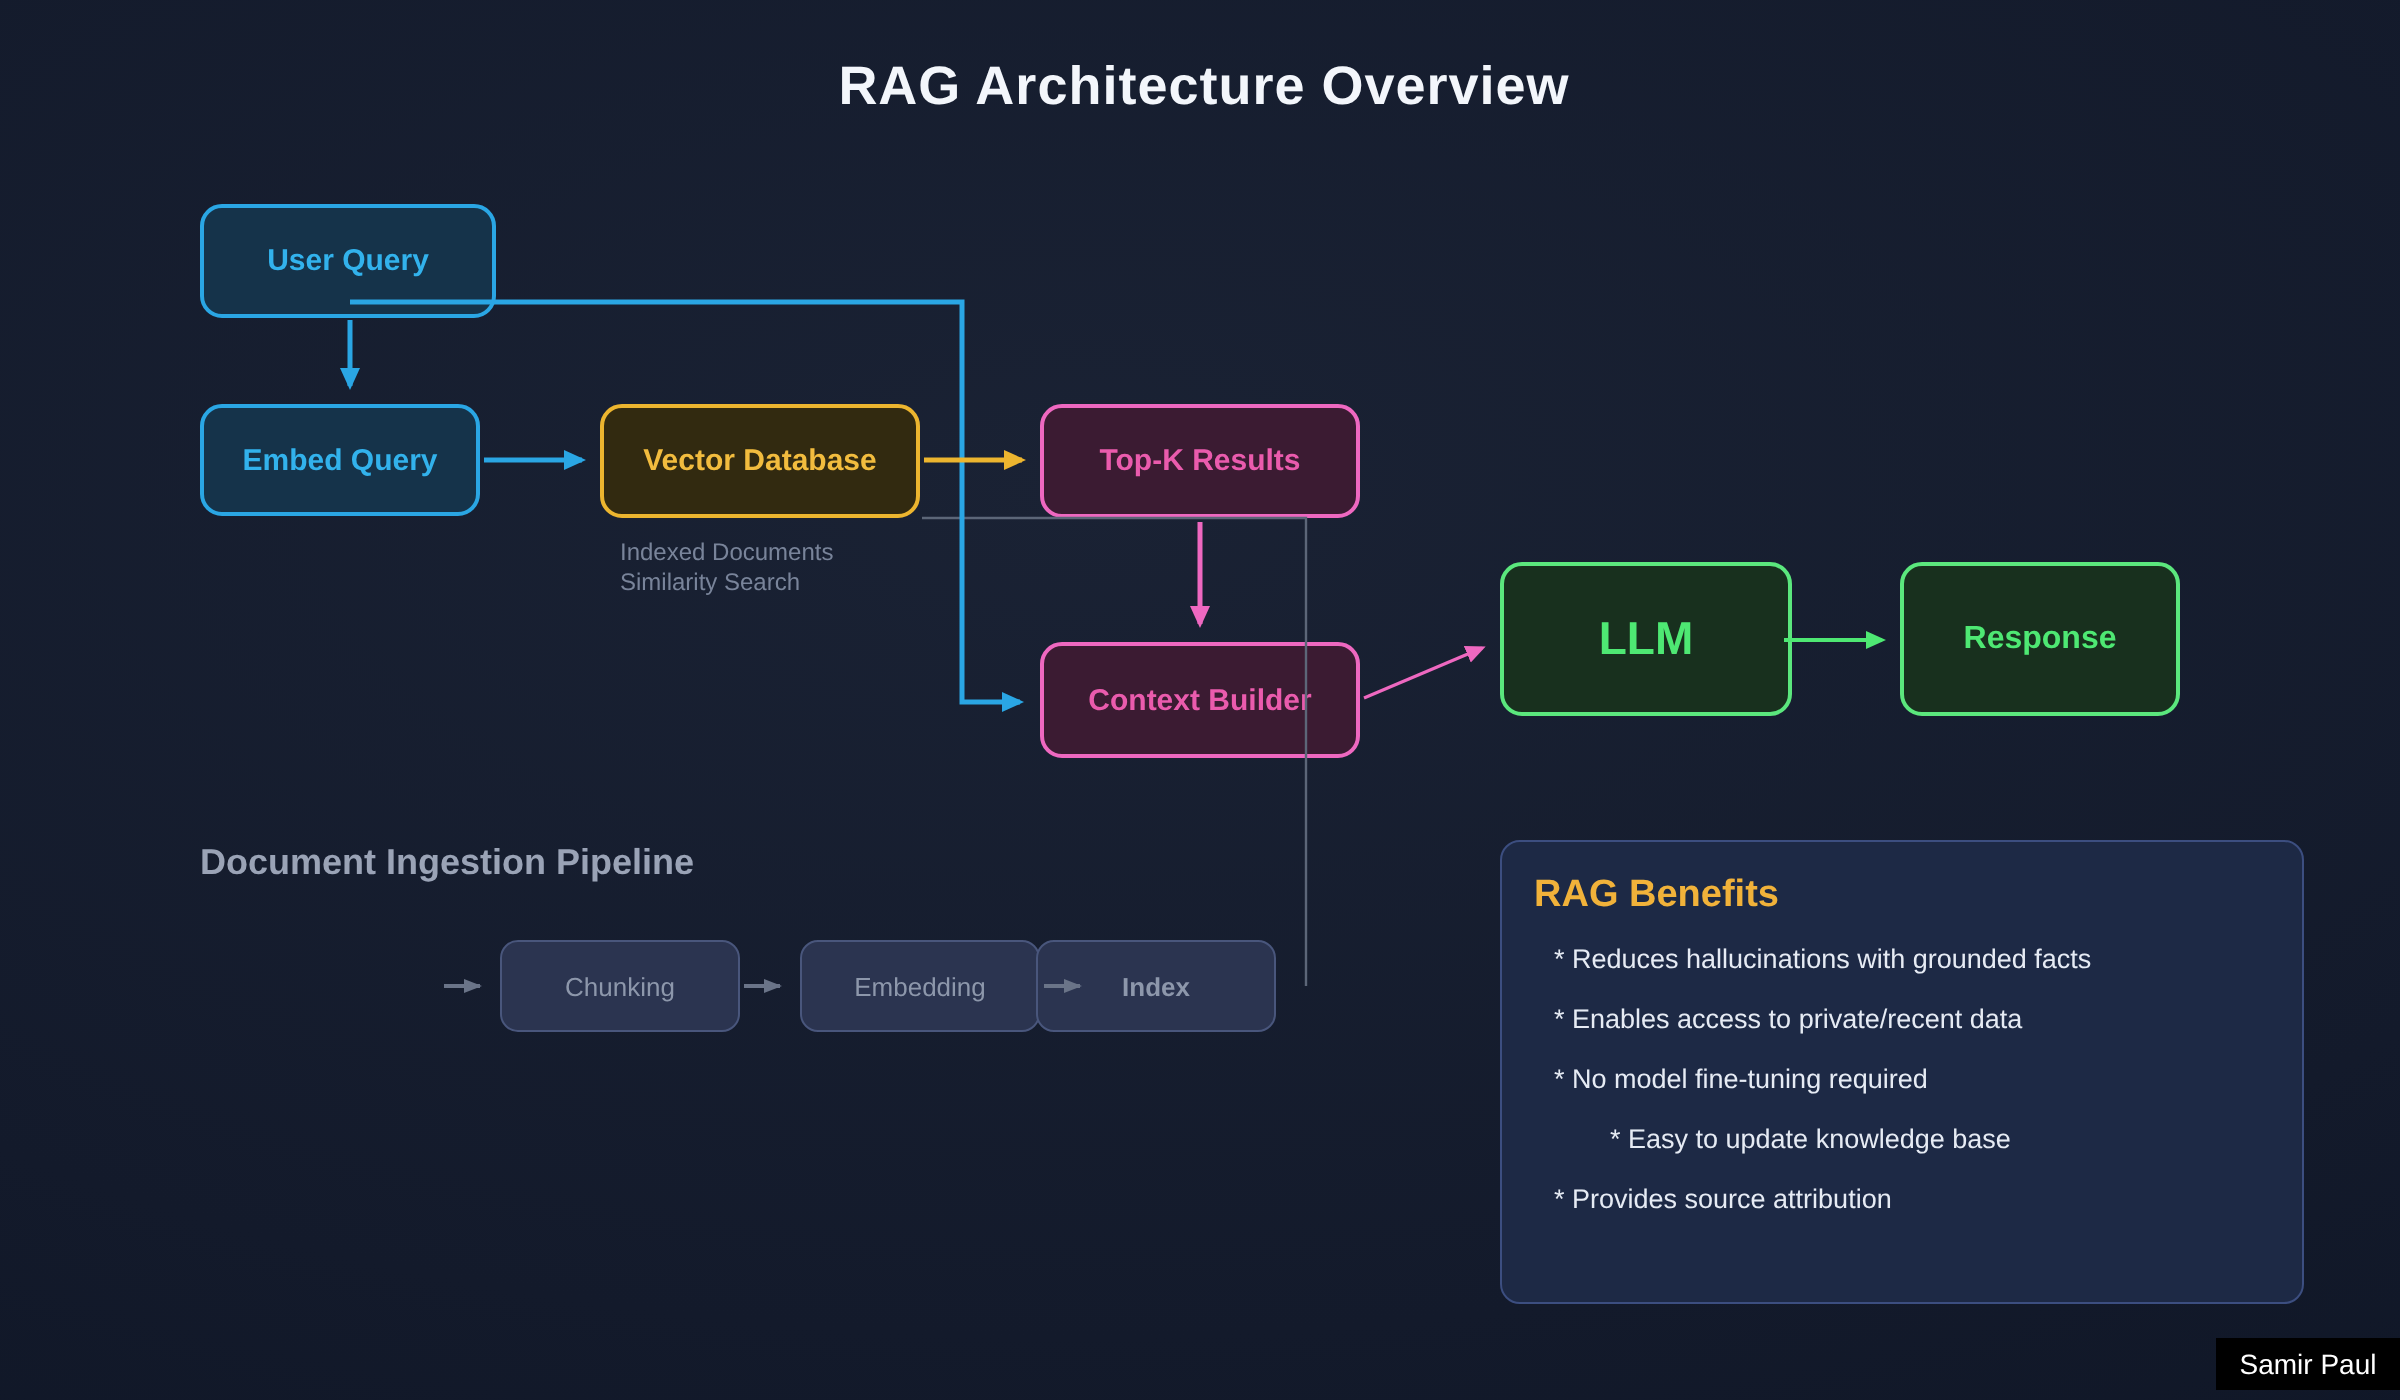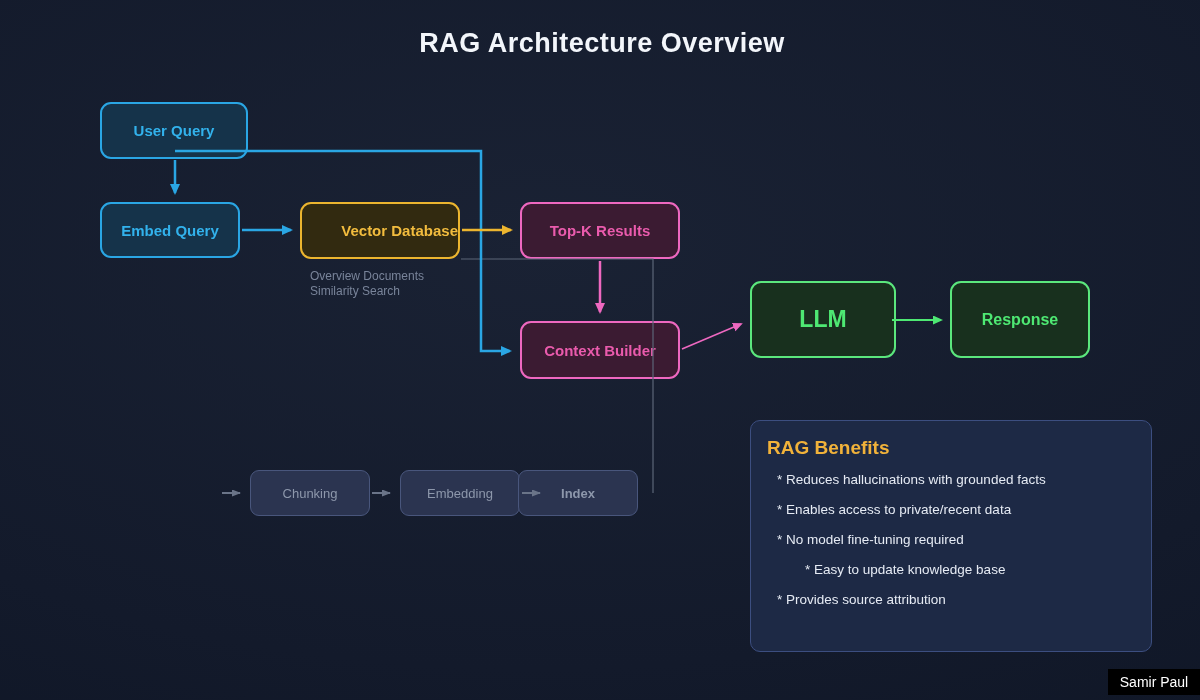--- a/index.html
+++ b/index.html
@@ -15,21 +15,21 @@
     text-align:center;color:#f3f6fb;font-size:27px;font-weight:bold;
     letter-spacing:.5px;
     padding-left:12px;
   }
   .node{
     position:absolute;display:flex;align-items:center;justify-content:center;
     border-radius:11px;font-weight:bold;font-size:15px;box-sizing:border-box;
     text-align:center;
   }
   .node-blue{background:#15334a;border:2.5px solid #2aa6e4;color:#32b2ec;}
-  .node-yellow{background:#322a10;border:2.5px solid #ecb52f;color:#f2bc3e;justify-content:flex-end;}
+  .node-yellow{background:#322a10;border:2.5px solid #ecb52f;color:#f2bc3e;}
   .node-pink{background:#3b1b32;border:2.5px solid #ee68c0;color:#ea5bad;}
   .node-green{background:#18301e;border:2.5px solid #5be77d;color:#4ee873;}
 
   .n-user-query{left:100px;top:102px;width:148px;height:57px;}
   .n-embed-query{left:100px;top:202px;width:140px;height:56px;}
   .n-vector-db{left:300px;top:202px;width:160px;height:57px;}
   .n-topk{left:520px;top:202px;width:160px;height:57px;}
   .n-context{left:520px;top:321px;width:160px;height:58px;}
   .n-llm{left:750px;top:281px;width:146px;height:77px;font-size:23px;}
   .n-response{left:950px;top:281px;width:140px;height:77px;font-size:16px;}
@@ -80,36 +80,37 @@
   <div class="node node-blue n-user-query">
     <span>User Query</span>
   </div>
   <div class="node node-blue n-embed-query">
     <span>Embed Query</span>
   </div>
   <div class="node node-yellow n-vector-db">
     <span>Vector Database</span>
   </div>
   <div class="vdb-note">
-    <div>Overview Documents</div>
+    <div>Indexed Documents</div>
     <div>Similarity Search</div>
   </div>
   <div class="node node-pink n-topk">
     <span>Top-K Results</span>
   </div>
   <div class="node node-pink n-context">
     <span>Context Builder</span>
   </div>
   <div class="node node-green n-llm">
     <span>LLM</span>
   </div>
   <div class="node node-green n-response">
     <span>Response</span>
   </div>
 
+  <div class="pipe-heading">Document Ingestion Pipeline</div>
   <div class="pipe-box pipe-2">
     <span>Chunking</span>
   </div>
   <div class="pipe-box pipe-3">
     <span>Embedding</span>
   </div>
   <div class="pipe-box pipe-4">
     <span>Index</span>
   </div>
 

